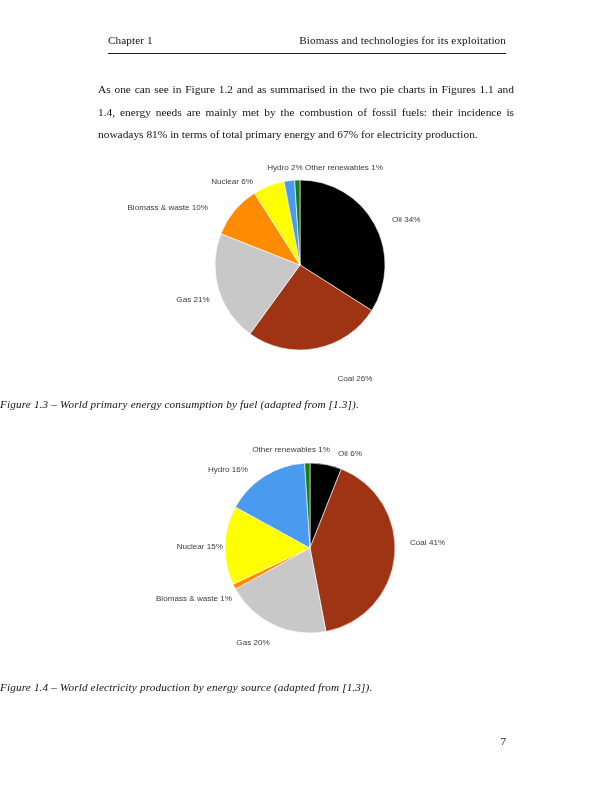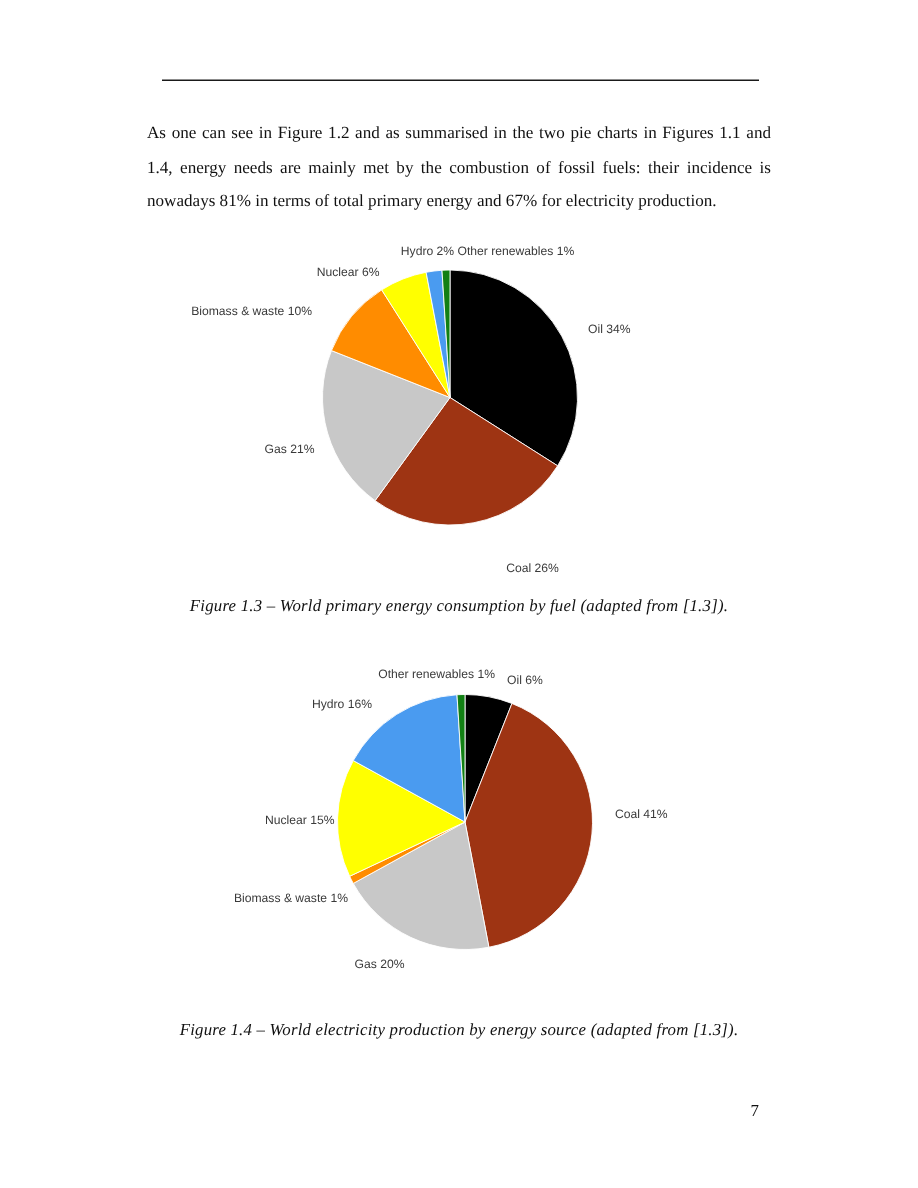--- a/index.html
+++ b/index.html
@@ -69,21 +69,20 @@
   }
   .chart-svg {
     position: absolute;
     left: 0;
     top: 0;
   }
   .caption {
     font-family: "Liberation Serif", serif;
     font-style: italic;
     font-size: 11.2px;
-    text-align: center;
     width: 612px;
     letter-spacing: 0.15px;
   }
   .pie-label {
     font-family: "Liberation Sans", sans-serif;
     font-size: 8.1px;
     fill: #3a3a3a;
   }
   
   .page-number {
@@ -93,20 +92,24 @@
     width: 398px;
     text-align: right;
     font-size: 11.2px;
   }
 </style>
 </head>
 <body>
 
 <div class="page">
 
+  <div class="header">
+    <span>Chapter 1</span>
+    <span>Biomass and technologies for its exploitation</span>
+  </div>
   <div class="header-rule"></div>
 
   <div class="body-text">
     <p>As one can see in Figure 1.2 and as summarised in the two pie charts in Figures 1.1 and 1.4, energy needs are mainly met by the combustion of fossil fuels: their incidence is nowadays 81% in terms of total primary energy and 67% for electricity production.</p>
   </div>
 
   <div class="figure-block" id="figure-1-3">
     <div class="chart-area">
       <svg class="chart-svg" width="612" height="248" viewBox="0 0 612 248">
         <g id="pie1-slices">

